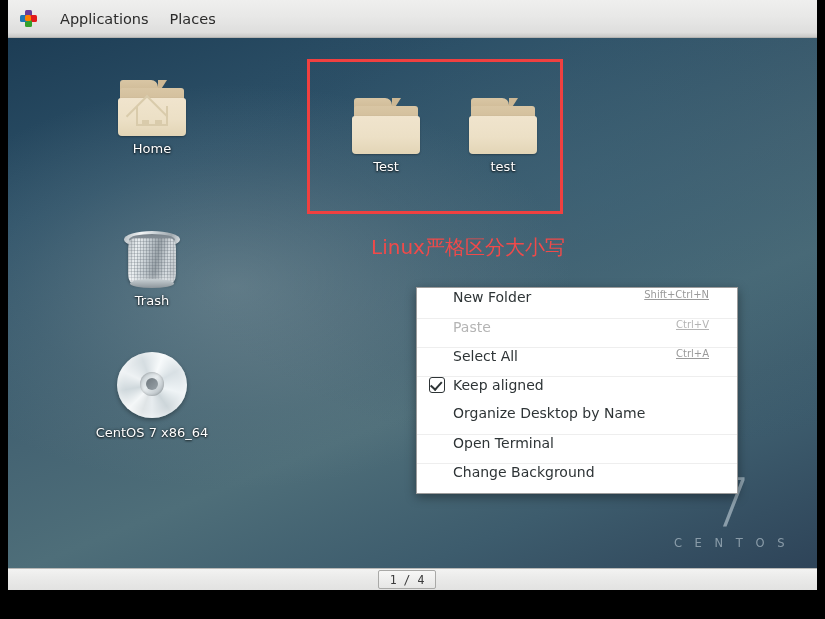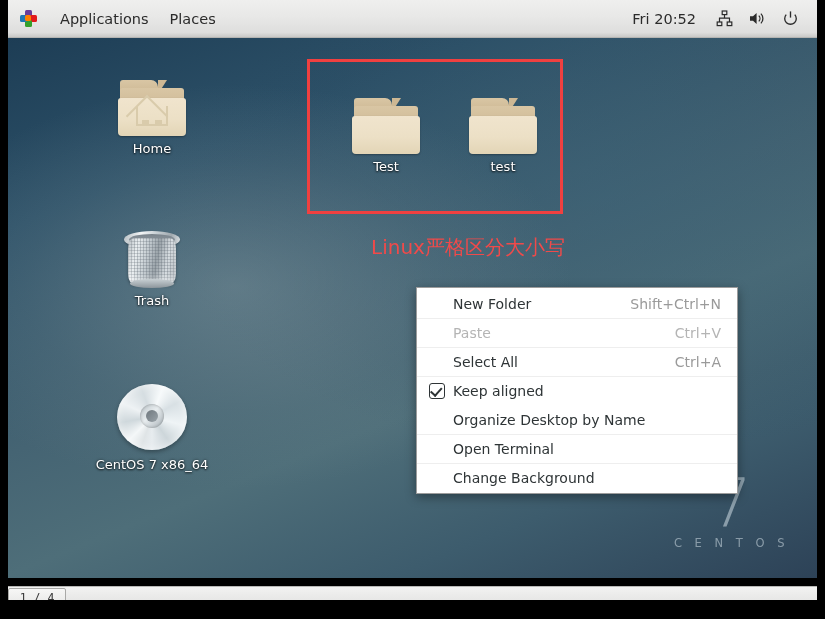--- a/index.html
+++ b/index.html
@@ -262,23 +262,22 @@
     width: 320px;
     background: #ffffff;
     border: 1px solid #9c9c9c;
     box-shadow: 0 3px 10px rgba(0,0,0,0.38);
     padding: 1px 0;
     font-size: 14px;
     color: #2e3436;
   }
   .mi {
     display: flex;
-    align-items: center;
     height: 29px;
-    padding: 0 16px 0 12px;
+    padding: 0 28px 0 12px;
     border-top: 1px solid #eeeeee;
     box-sizing: border-box;
     cursor: default;
   }
   .mi:first-child { border-top: none; }
   .mi.nosep { border-top: none; }
   .mi .mi-check {
     width: 16px; height: 16px;
     margin-right: 8px;
     flex: 0 0 auto;
@@ -293,35 +292,35 @@
     content: "";
     position: absolute;
     left: 3.2px; top: 1px;
     width: 4.5px; height: 8.5px;
     border: solid #2e3436;
     border-width: 0 2px 2px 0;
     transform: rotate(42deg);
   }
   .mi .mi-indent { width: 24px; flex: 0 0 auto; }
   .mi .mi-label { flex: 1 1 auto; }
-  .mi .mi-accel { color: #9a9a9a; font-size: 14px; margin-left: 18px; }
+  .mi .mi-accel { color: #9a9a9a; font-size: 10px; margin-left: 18px; text-decoration: underline; }
   .mi.disabled .mi-label, .mi.disabled .mi-accel { color: #b4b4b4; }
 
   
   #bottom-panel {
     position: absolute;
-    left: 0; top: 586px;
+    left: 0; top: 568px;
     width: 809px;
     height: 22px;
     background: linear-gradient(to bottom, #f3f3f2 0%, #ebebea 40%, #e2e2e1 100%);
     border-top: 1px solid #b8b8b6;
     box-sizing: border-box;
     display: flex;
     align-items: center;
-    justify-content: flex-start;
+    justify-content: center;
   }
   #workspace-switcher {
     margin-right: 11px;
     min-width: 44px;
     height: 17px;
     border: 1px solid #a9a9a7;
     border-radius: 2px;
     background: linear-gradient(to bottom, #f7f7f6, #e6e6e5);
     display: flex; align-items: center; justify-content: center;
     font-family: "DejaVu Sans Mono", "Liberation Mono", monospace;
@@ -345,47 +344,20 @@
         <i style="left:0px;  top:5px;  background:#1f78b4;"></i>
         <i style="left:5px;  top:5px;  background:#ff7f00; width:6px; height:6px;"></i>
       </span>
       <span>Applications</span>
     </div>
 
     <div class="panel-btn">
       <span>Places</span>
     </div>
 
-    <div class="panel-right">
-      <div class="clock">Fri 20:52</div>
-
-      <div class="tray-icon">
-        <svg width="17" height="17" viewBox="0 0 17 17" aria-hidden="true">
-          <rect x="6.2" y="1" width="4.6" height="3.6" fill="none" stroke="#2b2b2b" stroke-width="1.2"></rect>
-          <rect x="1.2" y="12" width="4.6" height="3.6" fill="none" stroke="#2b2b2b" stroke-width="1.2"></rect>
-          <rect x="11.2" y="12" width="4.6" height="3.6" fill="none" stroke="#2b2b2b" stroke-width="1.2"></rect>
-          <path d="M8.5 4.6 V8.2 M3.5 12 V8.2 H13.5 V12" fill="none" stroke="#2b2b2b" stroke-width="1.2"></path>
-        </svg>
-      </div>
-
-      <div class="tray-icon">
-        <svg width="18" height="17" viewBox="0 0 18 17" aria-hidden="true">
-          <path d="M2 6.3 H5 L8.6 3 V14 L5 10.7 H2 Z" fill="#2b2b2b"></path>
-          <path d="M10.8 5.6 a4.2 4.2 0 0 1 0 5.8" fill="none" stroke="#2b2b2b" stroke-width="1.25"></path>
-          <path d="M12.9 3.6 a7 7 0 0 1 0 9.8" fill="none" stroke="#2b2b2b" stroke-width="1.25"></path>
-        </svg>
-      </div>
-
-      <div class="tray-icon">
-        <svg width="17" height="17" viewBox="0 0 17 17" aria-hidden="true">
-          <path d="M4.2 4.6 a5.8 5.8 0 1 0 8.6 0" fill="none" stroke="#2b2b2b" stroke-width="1.35"></path>
-          <path d="M8.5 1.4 V7.6" fill="none" stroke="#2b2b2b" stroke-width="1.35"></path>
-        </svg>
-      </div>
-    </div>
   </div>
 
   <div id="desktop">
 
     <div id="watermark">
       <div class="seven">7</div>
       <div class="brand">C E N T O S</div>
     </div>
 
     <div class="dicon" style="left:96px; top:20px;">
@@ -407,21 +379,21 @@
         <div class="trash">
           <div class="rim"></div>
             <div class="hole"></div>
           <div class="body"></div>
             <div class="base"></div>
         </div>
       </div>
       <div class="label">Trash</div>
     </div>
 
-    <div class="dicon" style="left:96px; top:336px; width:120px; left:84px;">
+    <div class="dicon" style="left:96px; top:304px; width:120px; left:84px;">
       <div class="glyph">
         <div class="cd">
             <div class="disc"></div>
             <div class="ring"></div>
             <div class="hub"></div>
           </div>
       </div>
       <div class="label">CentOS 7 x86_64</div>
     </div>
 

